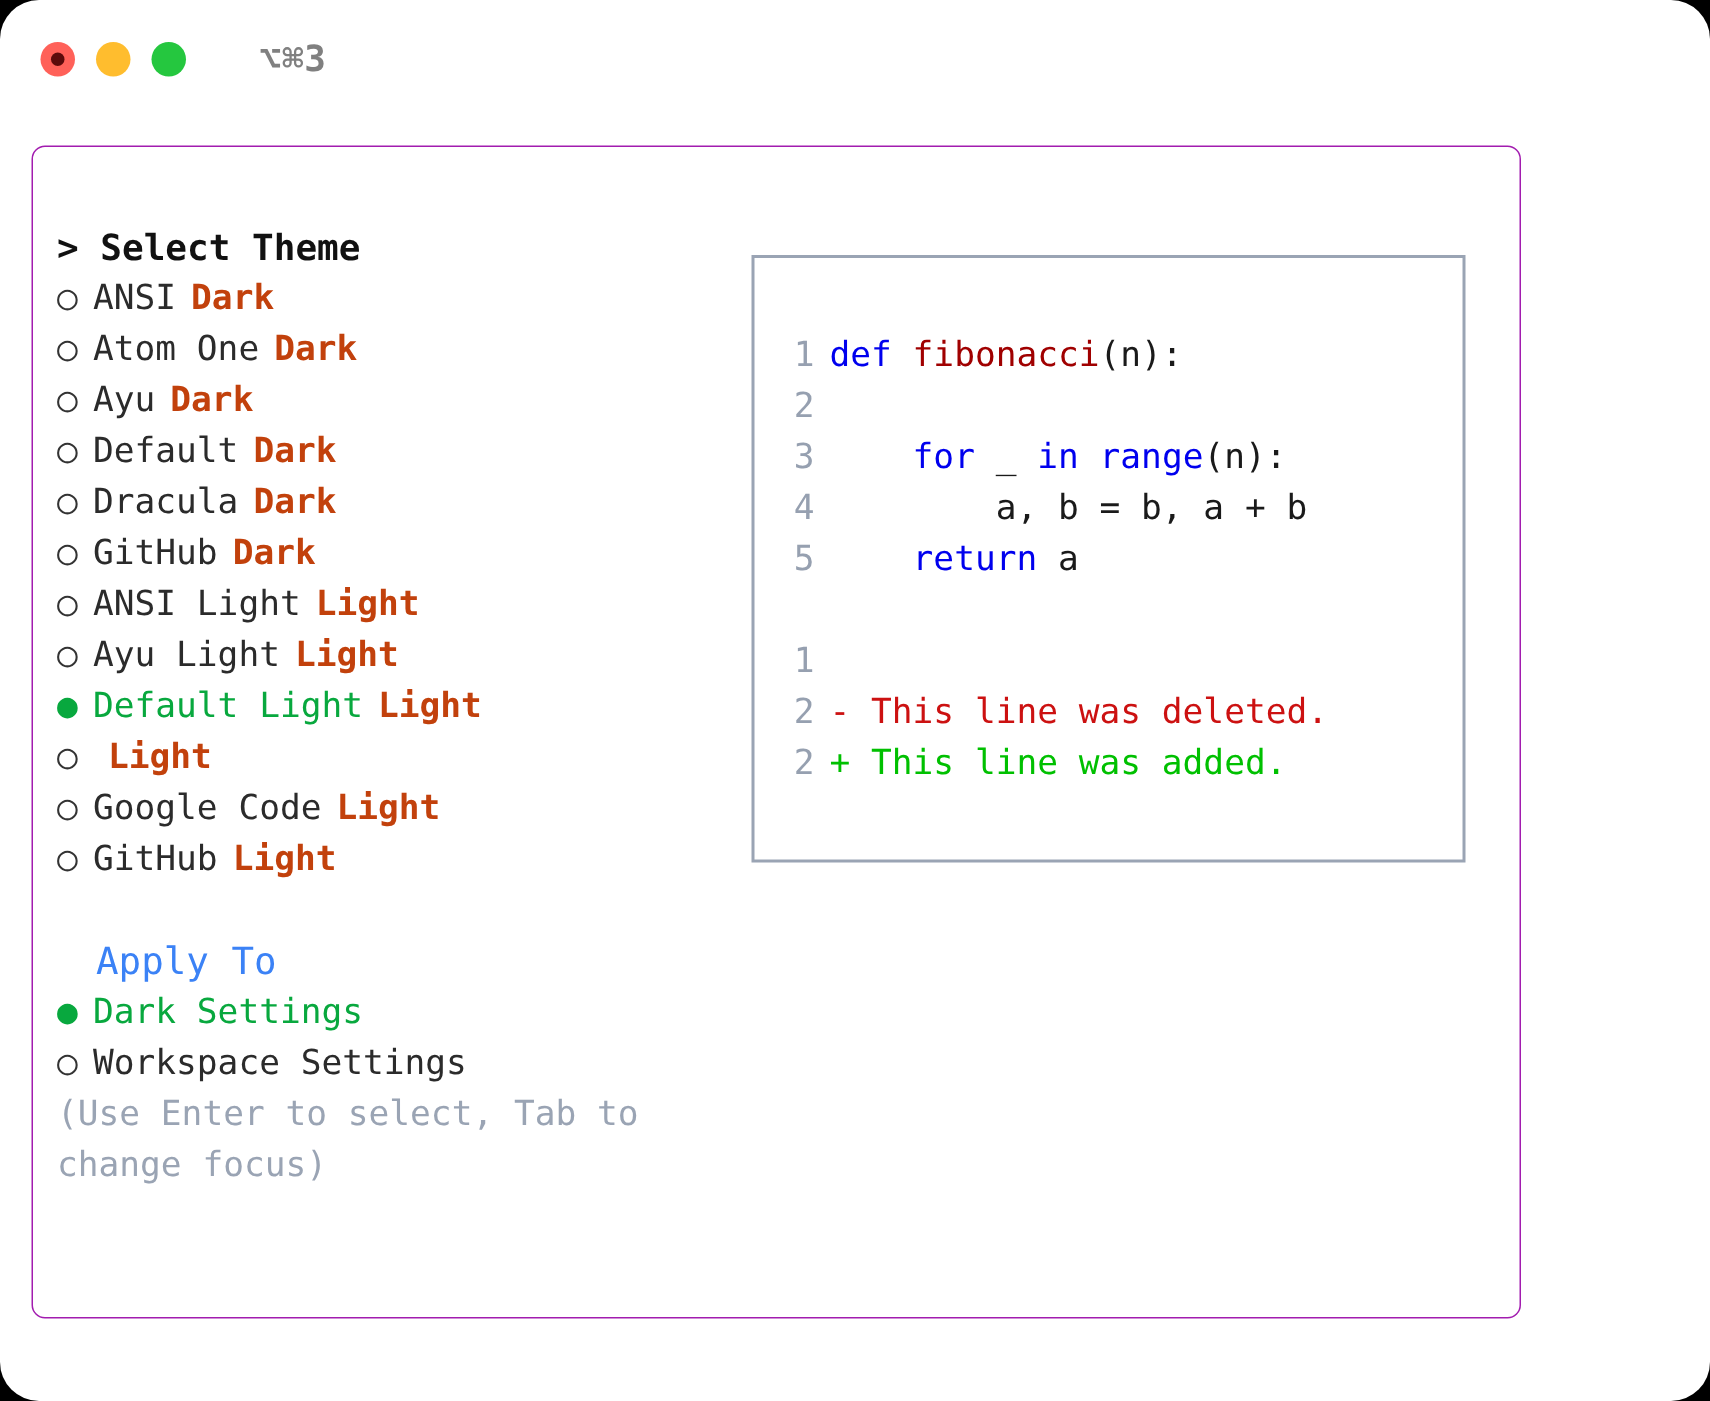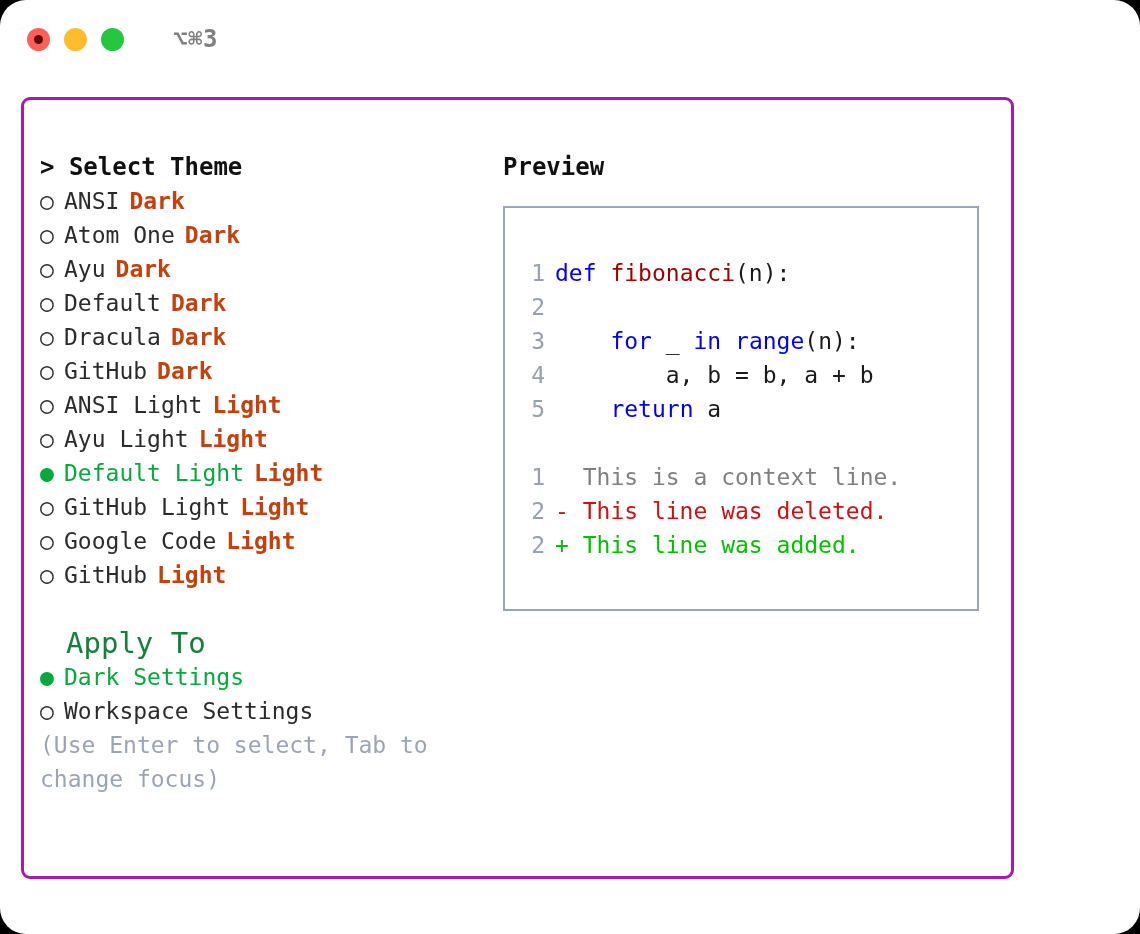--- a/index.html
+++ b/index.html
@@ -67,21 +67,21 @@
     white-space: pre;
   }
 
   
   .panel {
     position: absolute;
     left: 21px;
     top: 97px;
     width: 993px;
     height: 782px;
-    border: 3px solid #a21caf;
+    border: 1px solid #a21caf;
     border-radius: 9px;
     box-sizing: border-box;
     background: #ffffff;
   }
 
   .panel-inner {
     position: absolute;
     left: 0; top: 0;
     width: 100%;
     height: 100%;
@@ -131,22 +131,22 @@
     color: #c2410c;
     margin-left: 10px;
     font-weight: bold;
   }
 
   
   .apply-group {
     margin-top: 34px;
   }
   .apply-header {
-    font-size: 29px;
-    color: #15803d;
+    font-size: 25px;
+    color: #3b82f6;
     height: 34px;
     line-height: 34px;
     padding-left: 26px;
     white-space: pre;
   }
   .apply-item {
     display: flex;
     align-items: baseline;
     height: 34px;
     line-height: 34px;
@@ -257,49 +257,48 @@
         <div class="theme-list">
             <div class="theme-item"><span class="marker">○</span><span class="theme-name">ANSI</span><span class="theme-tag">Dark</span></div>
             <div class="theme-item"><span class="marker">○</span><span class="theme-name">Atom One</span><span class="theme-tag">Dark</span></div>
             <div class="theme-item"><span class="marker">○</span><span class="theme-name">Ayu</span><span class="theme-tag">Dark</span></div>
             <div class="theme-item"><span class="marker">○</span><span class="theme-name">Default</span><span class="theme-tag">Dark</span></div>
             <div class="theme-item"><span class="marker">○</span><span class="theme-name">Dracula</span><span class="theme-tag">Dark</span></div>
             <div class="theme-item"><span class="marker">○</span><span class="theme-name">GitHub</span><span class="theme-tag">Dark</span></div>
             <div class="theme-item"><span class="marker">○</span><span class="theme-name">ANSI Light</span><span class="theme-tag">Light</span></div>
             <div class="theme-item"><span class="marker">○</span><span class="theme-name">Ayu Light</span><span class="theme-tag">Light</span></div>
             <div class="theme-item selected"><span class="marker sel">●</span><span class="theme-name">Default Light</span><span class="theme-tag">Light</span></div>
-            <div class="theme-item"><span class="marker">○</span><span class="theme-name">GitHub Light</span><span class="theme-tag">Light</span></div>
+            <div class="theme-item"><span class="marker">○</span><span class="theme-tag">Light</span></div>
             <div class="theme-item"><span class="marker">○</span><span class="theme-name">Google Code</span><span class="theme-tag">Light</span></div>
             <div class="theme-item"><span class="marker">○</span><span class="theme-name">GitHub</span><span class="theme-tag">Light</span></div>
           </div>
 
         <div class="apply-group">
           <div class="apply-header">Apply To</div>
           <div class="apply-list">
               <div class="apply-item selected"><span class="marker sel">●</span><span class="opt-label">Dark Settings</span></div>
               <div class="apply-item"><span class="marker">○</span><span class="opt-label">Workspace Settings</span></div>
             </div>
         </div>
 
         <div class="hint">(Use Enter to select, Tab to change focus)</div>
       </div>
 
       <div class="preview-col">
-        <div class="preview-title">Preview</div>
 
         <div class="preview-box">
           <div class="code-area">
               <div class="code-line"><span class="lineno">1</span><span><span class="tok-kw">def </span><span class="tok-fn">fibonacci</span><span class="tok-punct">(n):</span></span></div>
               <div class="code-line"><span class="lineno">2</span></div>
               <div class="code-line"><span class="lineno">3</span><span><span class="code-text">    </span><span class="tok-kw">for</span><span class="code-text"> _ </span><span class="tok-kw">in</span><span class="code-text"> </span><span class="tok-kw">range</span><span class="tok-punct">(n):</span></span></div>
               <div class="code-line"><span class="lineno">4</span><span><span class="code-text">        a, b = b, a + b</span></span></div>
               <div class="code-line"><span class="lineno">5</span><span><span class="code-text">    </span><span class="tok-kw">return</span><span class="code-text"> a</span></span></div>
             </div>
           <div class="diff-area">
-              <div class="diff-line"><span class="lineno">1</span><span class="diff-ctx">  This is a context line.</span></div>
+              <div class="diff-line"><span class="lineno">1</span></div>
               <div class="diff-line"><span class="lineno">2</span><span class="diff-del">- This line was deleted.</span></div>
               <div class="diff-line"><span class="lineno">2</span><span class="diff-add">+ This line was added.</span></div>
             </div>
         </div>
       </div>
 
     </div>
   </div>
 </div>
 

